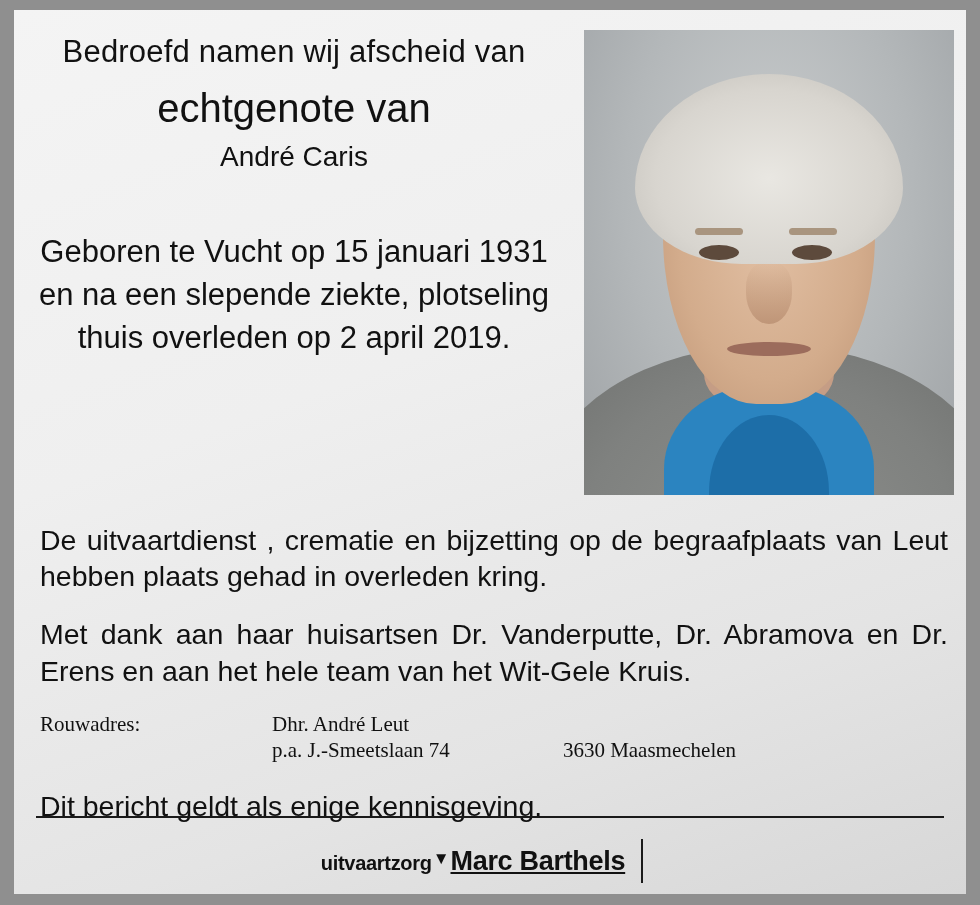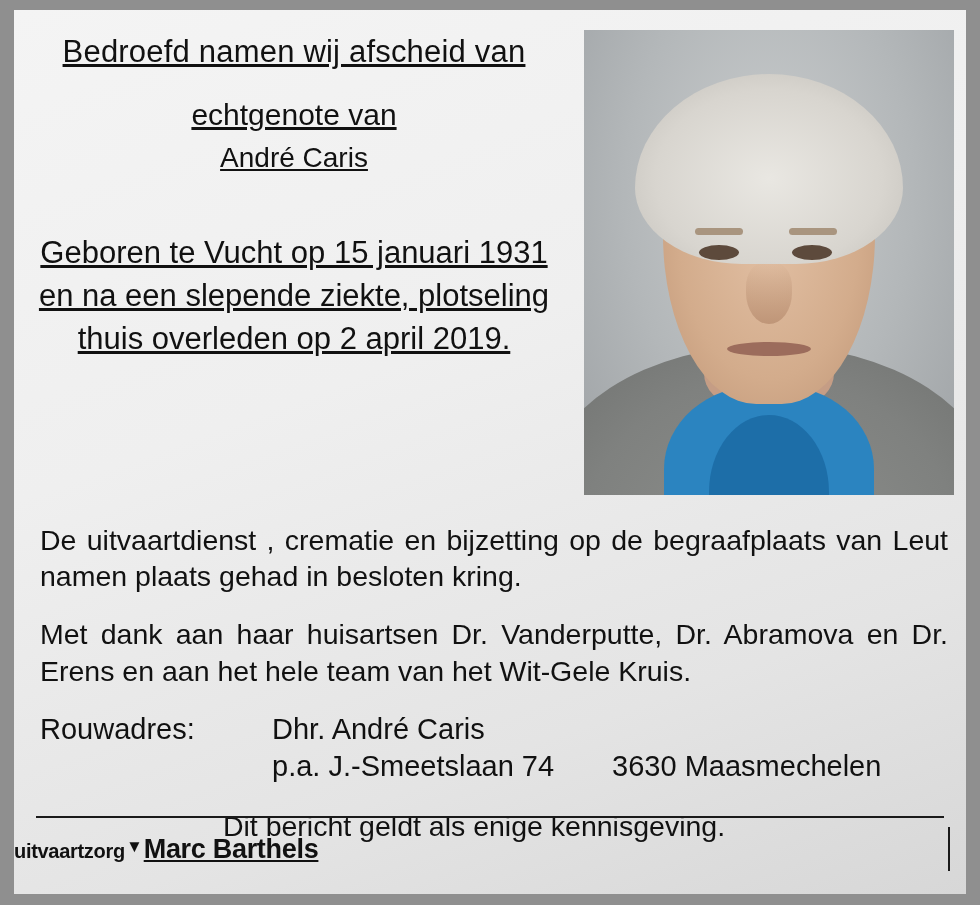--- a/index.html
+++ b/index.html
@@ -143,34 +143,33 @@
     border-radius: 50%;
   }
 
   .text-left {
     position: absolute;
     left: 0;
     top: 24px;
     width: 560px;
     text-align: center;
     color: #111;
-    text-decoration: underline;
   }
   .line-intro {
     font-size: 31px;
     letter-spacing: 0.2px;
   }
   .line-name {
     font-size: 60px;
     margin-top: 10px;
     letter-spacing: 0.5px;
   }
   .line-rel {
-    font-size: 30px;
-    margin-top: 28px;
+    font-size: 40px;
+    margin-top: 16px;
   }
   .line-spouse {
     font-size: 28px;
     margin-top: 10px;
   }
   .dates {
     margin-top: 58px;
     font-size: 31px;
     line-height: 1.38;
   }
@@ -184,54 +183,54 @@
   }
   .para {
     font-size: 28.5px;
     line-height: 1.27;
     margin-bottom: 22px;
   }
   .para.justify {
     text-align: justify;
   }
   .addr-block {
-    font-size: 29px;
+    font-size: 21px;
     line-height: 1.27;
     display: flex;
+    font-family: Liberation Serif, serif;
   }
   .addr-label {
     width: 232px;
     flex: 0 0 232px;
   }
   .addr-lines .addr-row { display: block; }
-  .addr-city { display: inline-block; margin-left: 58px; }
+  .addr-city { display: inline-block; margin-left: 113px; }
   .closing {
     font-size: 28.5px;
-    text-align: center;
     margin-top: 26px;
     padding-right: 40px;
   }
 
   .footer-rule {
     position: absolute;
     left: 22px;
     right: 22px;
     bottom: 76px;
     height: 2px;
     background: #1a1a1a;
   }
   .footer {
     position: absolute;
     left: 0;
     right: 0;
-    bottom: 16px;
+    bottom: 4px;
     height: 58px;
     display: flex;
     align-items: center;
-    justify-content: space-between;
+    justify-content: center;
     color: #111;
   }
   .brand {
     display: flex;
     align-items: baseline;
     font-weight: bold;
   }
   .brand-pre {
     font-size: 20px;
     letter-spacing: -0.3px;
@@ -288,27 +287,27 @@
       <div class="brow right"></div>
       <div class="eye left"></div>
       <div class="eye right"></div>
       <div class="nose"></div>
       <div class="mouth"></div>
     </div>
 
   </div>
 
   <div class="body-text">
-    <div class="para justify">De uitvaartdienst , crematie en bijzetting op de begraafplaats van Leut namen plaats gehad in besloten kring.</div>
+    <div class="para justify">De uitvaartdienst , crematie en bijzetting op de begraafplaats van Leut hebben plaats gehad in overleden kring.</div>
     <div class="para justify">Met dank aan haar huisartsen Dr. Vanderputte, Dr. Abramova en Dr. Erens en aan het hele team van het Wit-Gele Kruis.</div>
 
     <div class="addr-block">
       <div class="addr-label">Rouwadres:</div>
       <div class="addr-lines">
-        <span class="addr-row">Dhr. André Caris</span>
+        <span class="addr-row">Dhr. André Leut</span>
         <span class="addr-row">
           <span>p.a. J.-Smeetslaan 74</span><span class="addr-city">3630 Maasmechelen</span>
         </span>
       </div>
     </div>
 
     <div class="closing">Dit bericht geldt als enige kennisgeving.</div>
   </div>
 
   <div class="footer-rule"></div>

